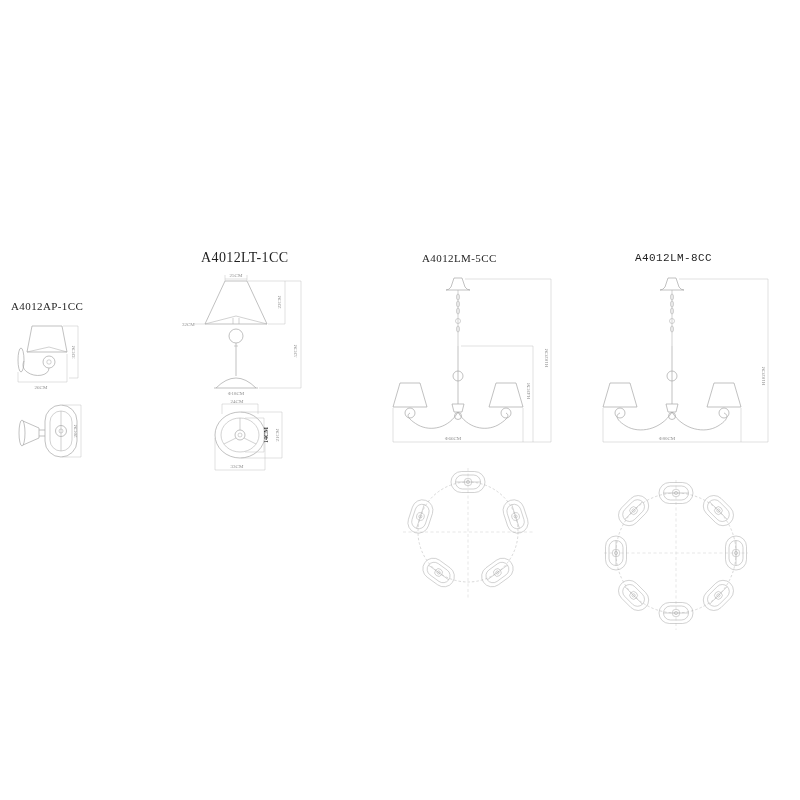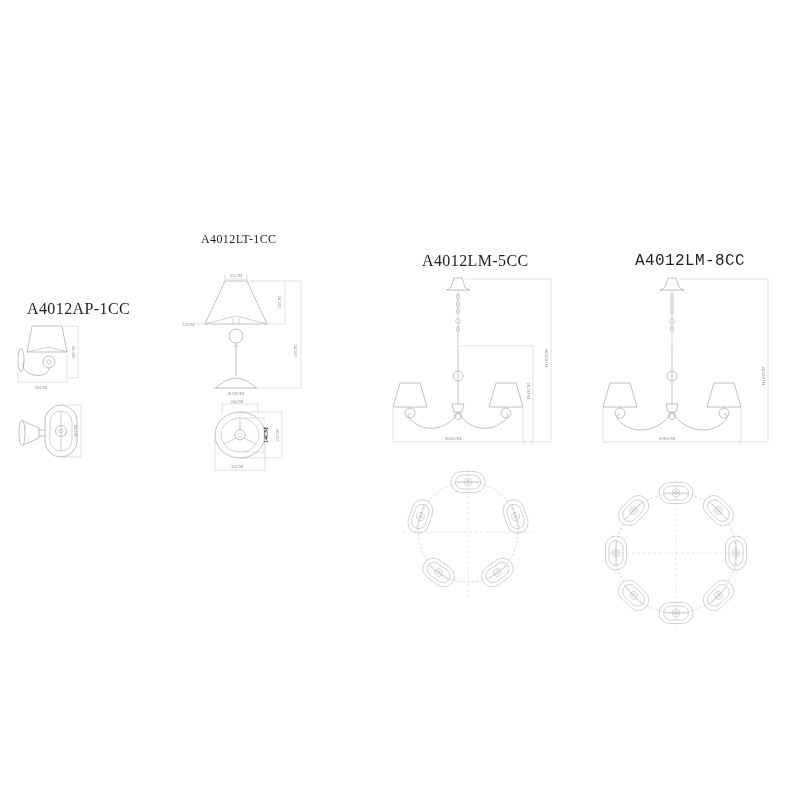--- a/index.html
+++ b/index.html
@@ -1,34 +1,34 @@
 <!DOCTYPE html>
 <html><head>
 <meta charset="utf-8">
 <style>
   html,body{margin:0;padding:0;background:#ffffff;}
   #canvas{position:relative;width:800px;height:800px;background:#ffffff;overflow:hidden;
           font-family:"Liberation Serif", serif;}
-  .title{position:absolute;color:#1f1f1f;font-size:16px;letter-spacing:.4px;white-space:nowrap;}
+  .title{position:absolute;color:#1f1f1f;font-size:11px;letter-spacing:.4px;white-space:nowrap;}
   svg{position:absolute;overflow:visible;}
   svg *{vector-effect:non-scaling-stroke;}
   .fix{stroke:#a6a6a6;stroke-width:.7;fill:none;}
   .fixl{stroke:#b4b4b4;stroke-width:.6;fill:none;}
   .dim{stroke:#c2c2c2;stroke-width:.5;fill:none;}
   .dash{stroke:#c0c0c0;stroke-width:.6;fill:none;stroke-dasharray:2.5,2;}
   .cross{stroke:#cccccc;stroke-width:.5;fill:none;stroke-dasharray:3,2.5;}
   text.dimtxt{fill:#8f8f8f;font-size:5px;font-family:"Liberation Serif",serif;}
   text.dimbold{fill:#3a3a3a;font-size:6px;font-weight:bold;font-family:"Liberation Serif",serif;}
 </style>
 </head>
 <body>
 
 <div id="canvas">
 
-  <div class="title" style="left:11px;top:300px;margin-left:16px;">A4012AP-1CC</div>
+  <div class="title" style="left:11px;top:300px;">A4012AP-1CC</div>
 
   <svg width="85" height="80" style="left:15px;top:320px;" viewBox="0 0 85 80">
 
     <ellipse class="fix" cx="6" cy="40" rx="3" ry="12"></ellipse>
 
     <path class="fix" d="M 17 6 L 47 6 L 52 32 L 12 32 Z"></path>
     <path class="fixl" d="M 12 32 L 34 27 L 52 32"></path>
 
     <circle class="fix" cx="34" cy="42" r="6"></circle>
     <circle class="fixl" cx="34" cy="42" r="2.2"></circle>
@@ -57,21 +57,21 @@
     <line class="fixl" x1="46" y1="12" x2="46" y2="52"></line>
     <circle class="fix" cx="46" cy="32" r="5.5"></circle>
     <circle class="fixl" cx="46" cy="32" r="2"></circle>
 
     <line class="dim" x1="47" y1="6" x2="66" y2="6"></line>
     <line class="dim" x1="47" y1="58" x2="66" y2="58"></line>
     <line class="dim" x1="66" y1="6" x2="66" y2="58"></line>
     <text class="dimtxt" x="62" y="32" text-anchor="middle" transform="rotate(-90 62 32)">20CM</text>
   </svg>
 
-  <div class="title" style="left:201px;top:232px;font-size:12px;">A4012LT-1CC</div>
+  <div class="title" style="left:201px;top:250px;font-size:14px;">A4012LT-1CC</div>
 
   <svg width="130" height="134" style="left:180px;top:266px;" viewBox="0 0 130 134">
 
     <path class="fix" d="M 45 15 L 67 15 L 87 58 L 25 58 Z"></path>
     <path class="fixl" d="M 25 58 L 56 50 L 87 58"></path>
     <path class="fixl" d="M 53 52 L 53 58 M 59 52 L 59 58"></path>
 
     <circle class="fix" cx="56" cy="70" r="7"></circle>
     <line class="fix" x1="56" y1="77" x2="56" y2="110"></line>
     <line class="fixl" x1="54" y1="80" x2="58" y2="80"></line>

